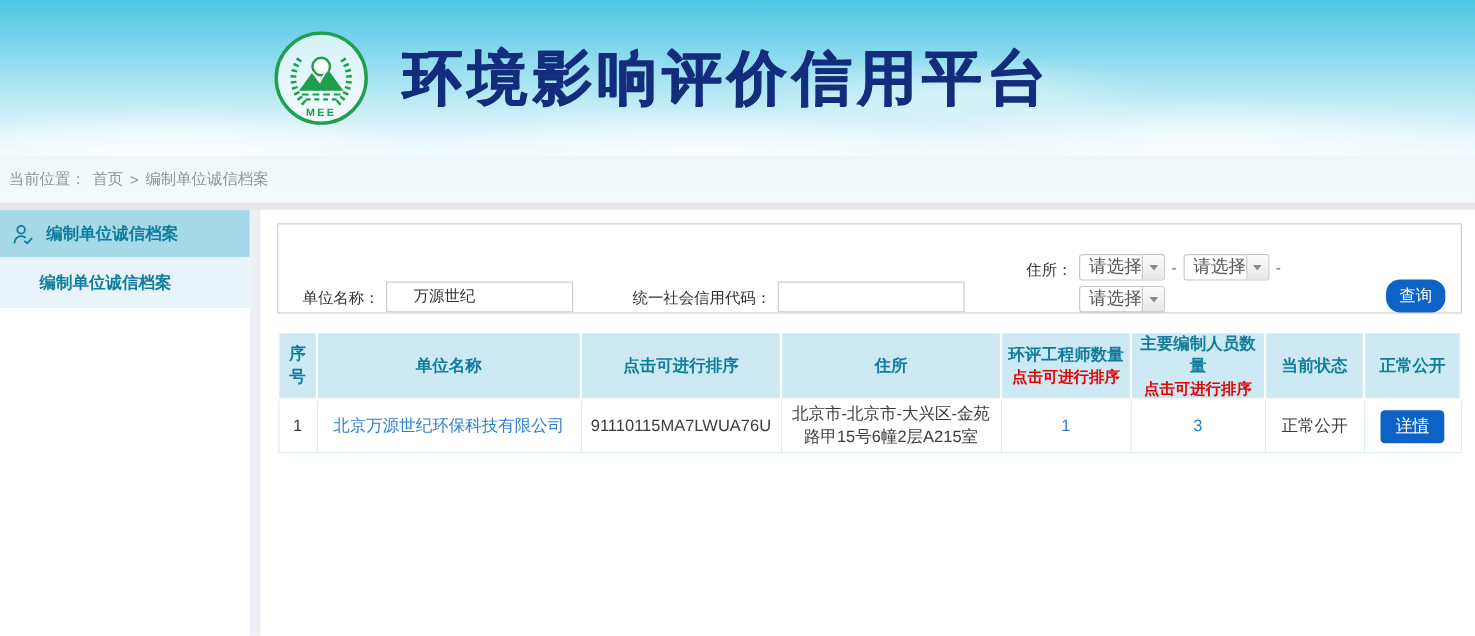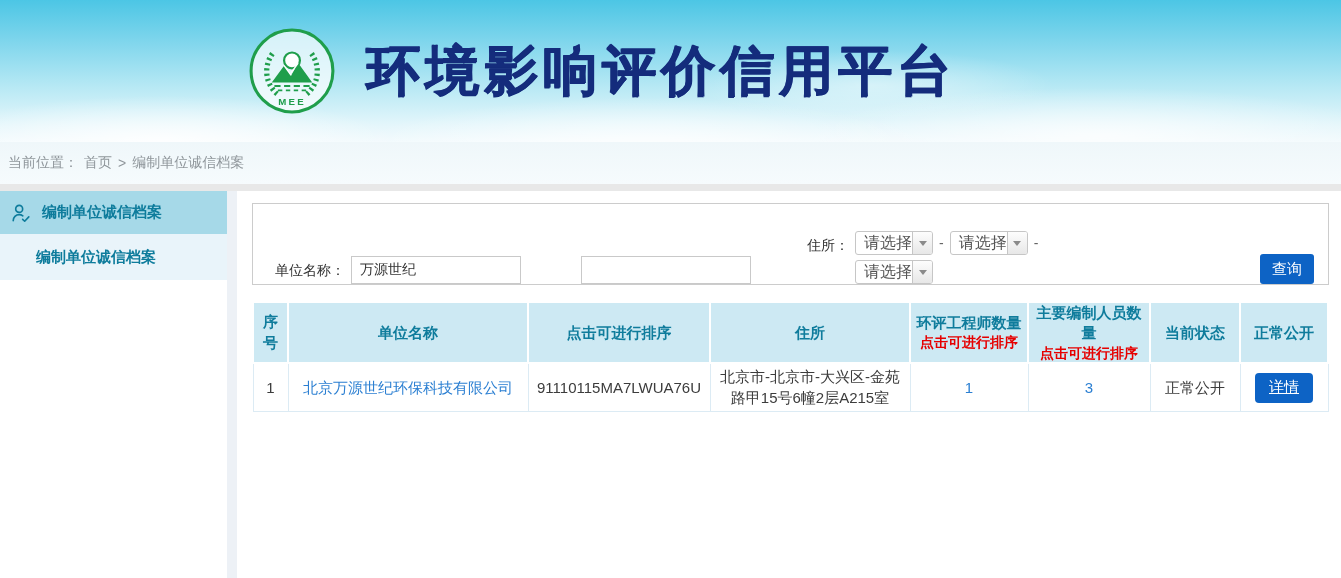--- a/index.html
+++ b/index.html
@@ -83,21 +83,21 @@
     height: 82px;
     display: flex;
     align-items: flex-end;
     padding: 17px 14px 0 22px;
   }
   .fld-label { font-size: 14px; color: #333; line-height: 28px; white-space: nowrap; }
   .txt-input {
     width: 170px; height: 28px;
     border: 1px solid #c9c9c9;
     font-size: 14px; color: #333;
-    padding: 0 8px;
+    padding: 0 24px;
     margin-left: 6px;
     outline: none;
     font-family: inherit;
   }
   .grp { display: flex; }
   .grp-code { margin-left: 54px; }
   .grp-addr { margin-left: 56px; }
   .addr-rows { display: flex; flex-direction: column; gap: 5px; margin-left: 6px; }
   .addr-line { display: flex; align-items: center; gap: 6px; }
   .combo {
@@ -123,21 +123,21 @@
     border-top: 5px solid #8a8a8a;
   }
   .dash { color: #666; font-size: 14px; line-height: 24px; }
   .query-btn {
     margin-left: auto;
     min-width: 46px; height: 30px;
     padding: 0 12px;
     background: #0d63c5;
     color: #fff;
     border: none;
-    border-radius: 3px;
+    border-radius: 13px;
     font-size: 15px;
     cursor: pointer;
     font-family: inherit;
   }
 
   
   .data-table {
     margin-top: 18px;
     width: 1075px;
     border-collapse: collapse;
@@ -241,20 +241,21 @@
   <div class="side-divider"></div>
 
   <div class="main">
 
     <div class="search-panel">
       <div class="grp">
         <span class="fld-label">单位名称：</span>
         <input class="txt-input" type="text" value="万源世纪" style="">
       </div>
       <div class="grp grp-code">
+        <span class="fld-label">统一社会信用代码：</span>
         <input class="txt-input" type="text" value="" style="">
       </div>
       <div class="grp grp-addr">
         <span class="fld-label">住所：</span>
         <div class="addr-rows">
           <div class="addr-line">
             <div class="combo">
               <span class="combo-text">请选择</span>
               <span class="combo-arrow">
                   <i class="tri"></i>

